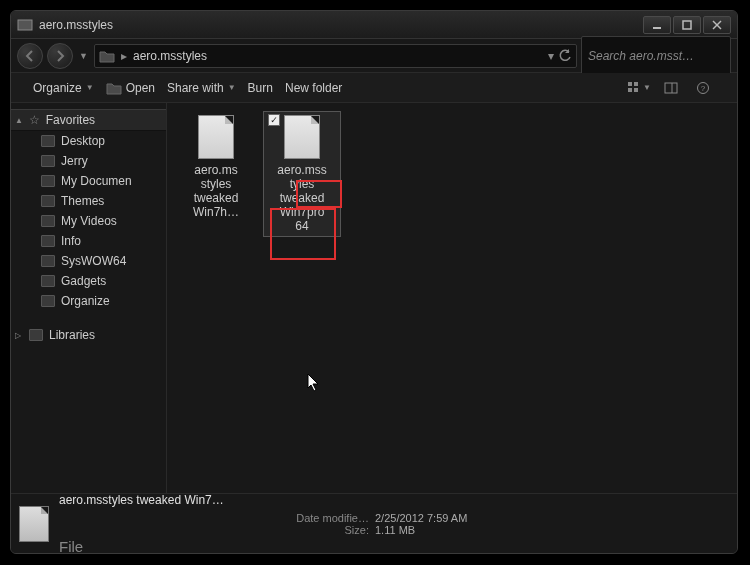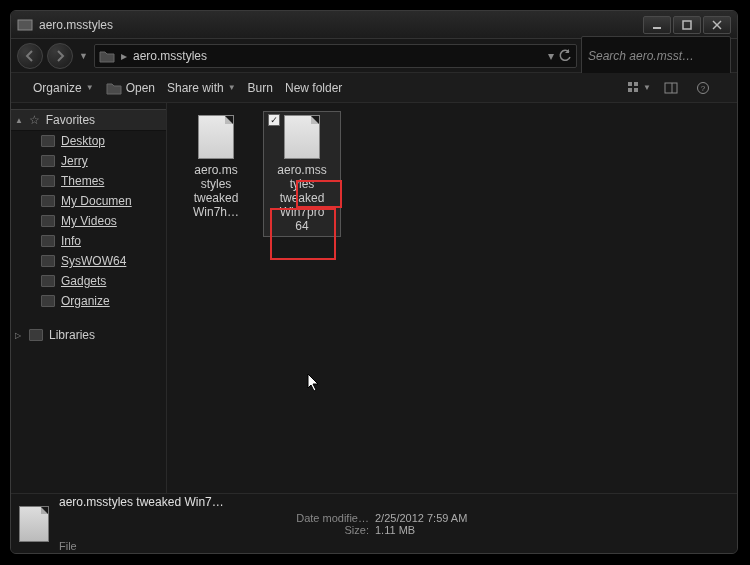--- a/index.html
+++ b/index.html
@@ -104,21 +104,21 @@
     position:relative;
   }
   .sidebar .group-header .disclose{
     position:absolute; left:4px; font-size:8px; color:#888;
   }
   .sidebar .group-header .star{color:#888;}
   .sidebar .item {
     display:flex; align-items:center;
     padding: 3px 4px 3px 30px;
     gap:6px;
-    white-space:nowrap; overflow:hidden;text-decoration:underline;
+    white-space:nowrap; overflow:hidden;
   }
   .sidebar .item .fico{
     width:14px;height:12px; background:#3a3a3a; border:1px solid #555; border-radius:1px;
   }
   .sidebar .libraries{
     display:flex; align-items:center; padding:3px 4px 3px 18px; gap:6px; margin-top:14px;
     position:relative;
   }
   .sidebar .libraries .disclose{position:absolute;left:4px;font-size:8px;color:#888;}
   .sidebar .libraries .libico{width:14px;height:12px;background:#3a3a3a;border:1px solid #555;border-radius:1px;}
@@ -188,21 +188,21 @@
     color:#ccc; font-size:12px;
   }
   .details .dthumb{
     width:30px;height:36px;
     background:linear-gradient(#ddd,#bbb);
     border:1px solid #777; position:relative;
   }
   .details .dthumb::after{content:"";position:absolute;top:0;right:0;border-top:7px solid #181818;border-left:7px solid #aaa;}
   .details .col1{display:flex;flex-direction:column;min-width:210px;}
   .details .fname{color:#e0e0e0;}
-  .details .ftype{color:#888;font-size:11px;margin-top:31px;}
+  .details .ftype{color:#888;font-size:15px;margin-top:31px;}
   .details .meta{display:flex;flex-direction:column;color:#aaa;font-size:11px;}
   .details .meta .row{display:flex;gap:6px;}
   .details .meta .lbl{color:#888;min-width:90px;text-align:right;}
 </style>
 </head>
 <body>
 
 <div class="window">
 
   <div class="titlebar">
@@ -323,25 +323,25 @@
           <div class="item">
             <span class="fico"></span>
             <span>Desktop</span>
           </div>
           <div class="item">
             <span class="fico"></span>
             <span>Jerry</span>
           </div>
           <div class="item">
             <span class="fico"></span>
+            <span>My Documen</span>
+          </div>
+          <div class="item">
+            <span class="fico"></span>
             <span>Themes</span>
-          </div>
-          <div class="item">
-            <span class="fico"></span>
-            <span>My Documen</span>
           </div>
           <div class="item">
             <span class="fico"></span>
             <span>My Videos</span>
           </div>
           <div class="item">
             <span class="fico"></span>
             <span>Info</span>
           </div>
           <div class="item">

